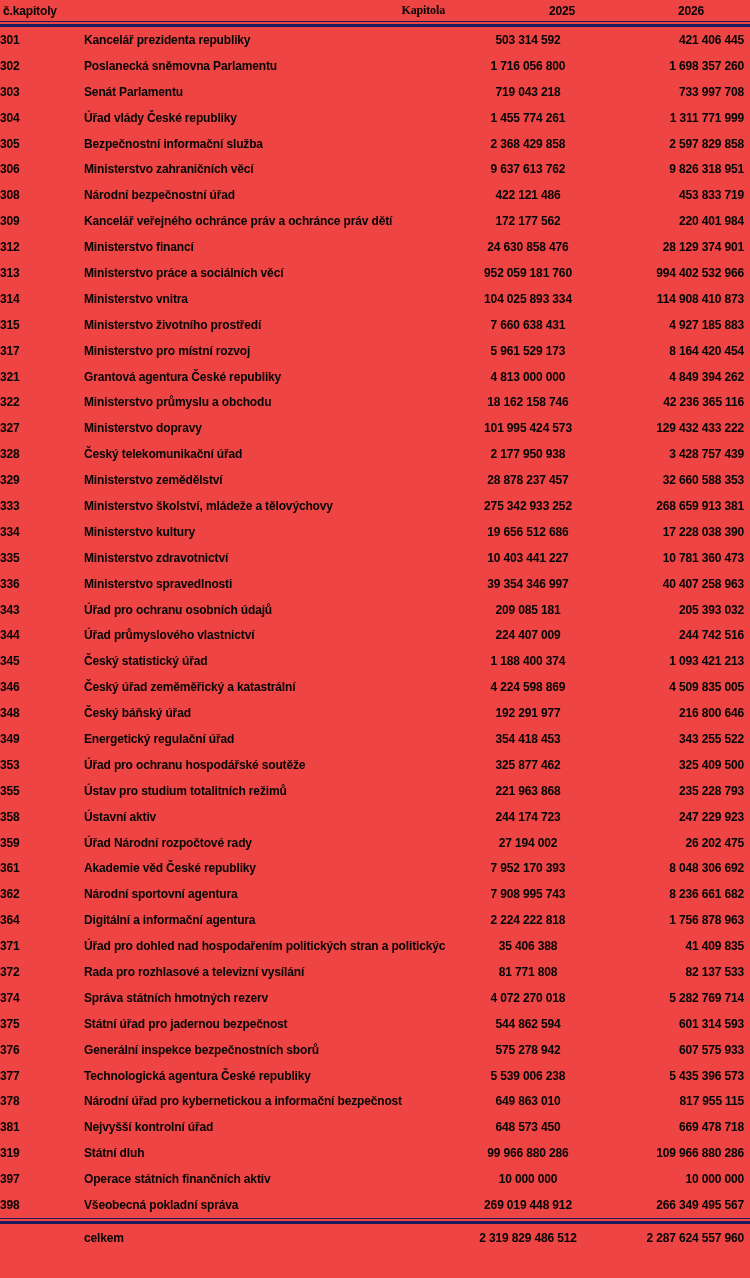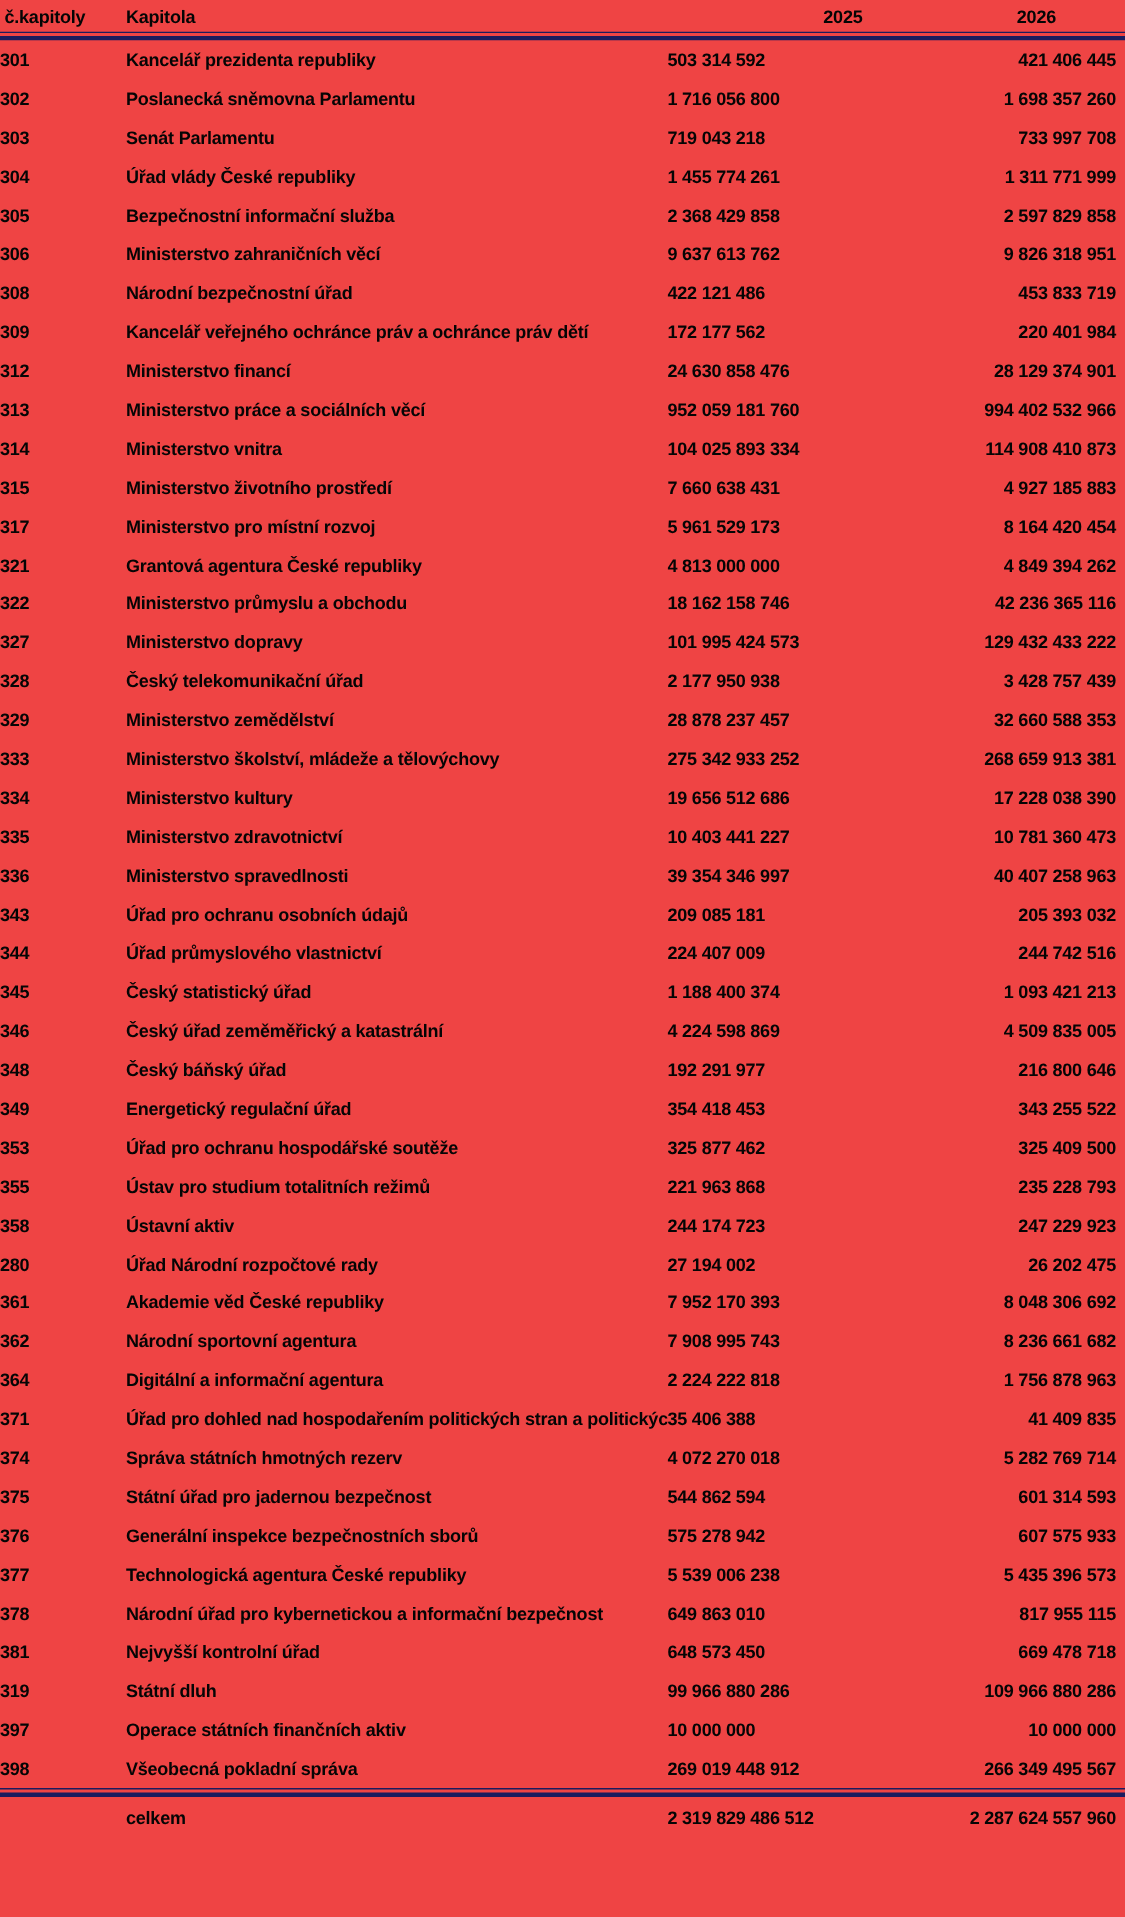--- a/index.html
+++ b/index.html
@@ -30,28 +30,28 @@
     font-size: 12px;
     font-weight: bold;
     letter-spacing: -0.15px;
     white-space: nowrap;
     overflow: hidden;
     padding: 0;
     vertical-align: middle;
   }
   thead th { height: 21px; vertical-align: middle; }
   th.h-num  { text-align: left;  padding-left: 3px; }
-  th.h-name { text-align: left; }
+  th.h-name { text-align: right; font-family: Liberation Serif, serif; }
   th.h-2025 { text-align: right; padding-right: 38px; }
   th.h-2026 { text-align: right; padding-right: 46px; }
 
   tbody td { height: 25.9px; }
   td.cell-num  { padding-right: 16px; }
   td.cell-name { text-align: left; }
-  td.cell-v25  { text-align: left; padding-right: 2px; }
+  td.cell-v25  { text-align: center; padding-right: 2px; }
   td.cell-v26  { text-align: right; padding-right: 6px; }
 
   
   .rule-cell { height: auto; }
   .rule {
     width: 750px;
   }
   .rule .thin  { height: 1px; background: #1b1b5e; }
   .rule .gap   { height: 2px; background: transparent; }
   .rule .thick { height: 3px; background: #1b1b5e; }
@@ -268,21 +268,21 @@
           <td class="cell-v25">221 963 868</td>
           <td class="cell-v26">235 228 793</td>
         </tr>
         <tr>
           <td class="cell-num">358</td>
           <td class="cell-name">Ústavní aktiv</td>
           <td class="cell-v25">244 174 723</td>
           <td class="cell-v26">247 229 923</td>
         </tr>
         <tr>
-          <td class="cell-num">280</td>
+          <td class="cell-num">359</td>
           <td class="cell-name">Úřad Národní rozpočtové rady</td>
           <td class="cell-v25">27 194 002</td>
           <td class="cell-v26">26 202 475</td>
         </tr>
         <tr>
           <td class="cell-num">361</td>
           <td class="cell-name">Akademie věd České republiky</td>
           <td class="cell-v25">7 952 170 393</td>
           <td class="cell-v26">8 048 306 692</td>
         </tr>
@@ -296,20 +296,26 @@
           <td class="cell-num">364</td>
           <td class="cell-name">Digitální a informační agentura</td>
           <td class="cell-v25">2 224 222 818</td>
           <td class="cell-v26">1 756 878 963</td>
         </tr>
         <tr>
           <td class="cell-num">371</td>
           <td class="cell-name">Úřad pro dohled nad hospodařením politických stran a politických hnutí</td>
           <td class="cell-v25">35 406 388</td>
           <td class="cell-v26">41 409 835</td>
+        </tr>
+        <tr>
+          <td class="cell-num">372</td>
+          <td class="cell-name">Rada pro rozhlasové a televizní vysílání</td>
+          <td class="cell-v25">81 771 808</td>
+          <td class="cell-v26">82 137 533</td>
         </tr>
         <tr>
           <td class="cell-num">374</td>
           <td class="cell-name">Správa státních hmotných rezerv</td>
           <td class="cell-v25">4 072 270 018</td>
           <td class="cell-v26">5 282 769 714</td>
         </tr>
         <tr>
           <td class="cell-num">375</td>
           <td class="cell-name">Státní úřad pro jadernou bezpečnost</td>

